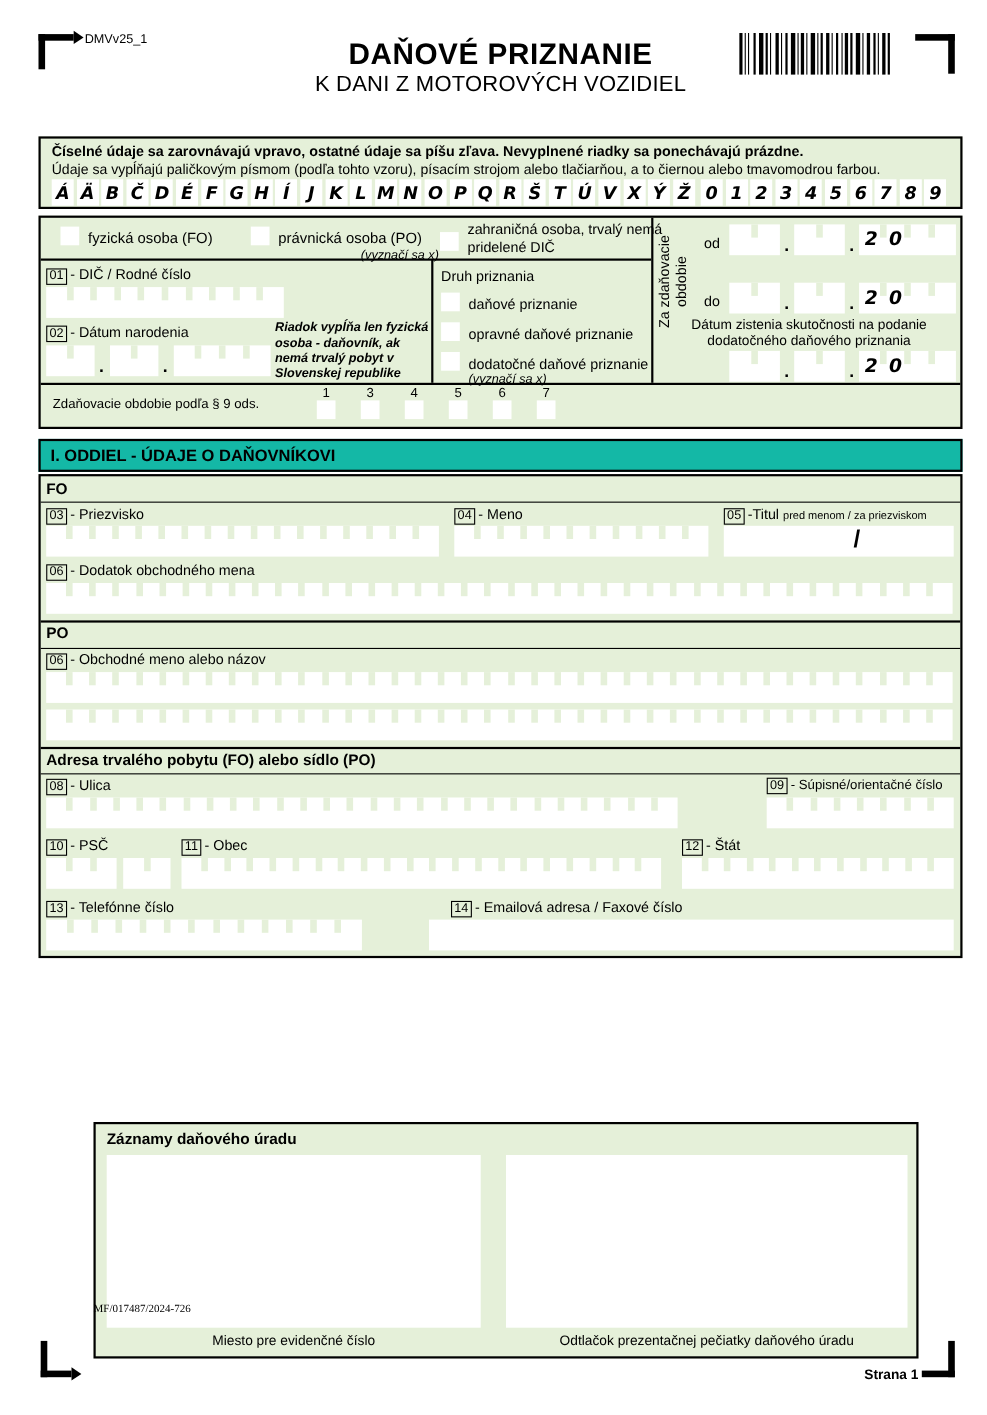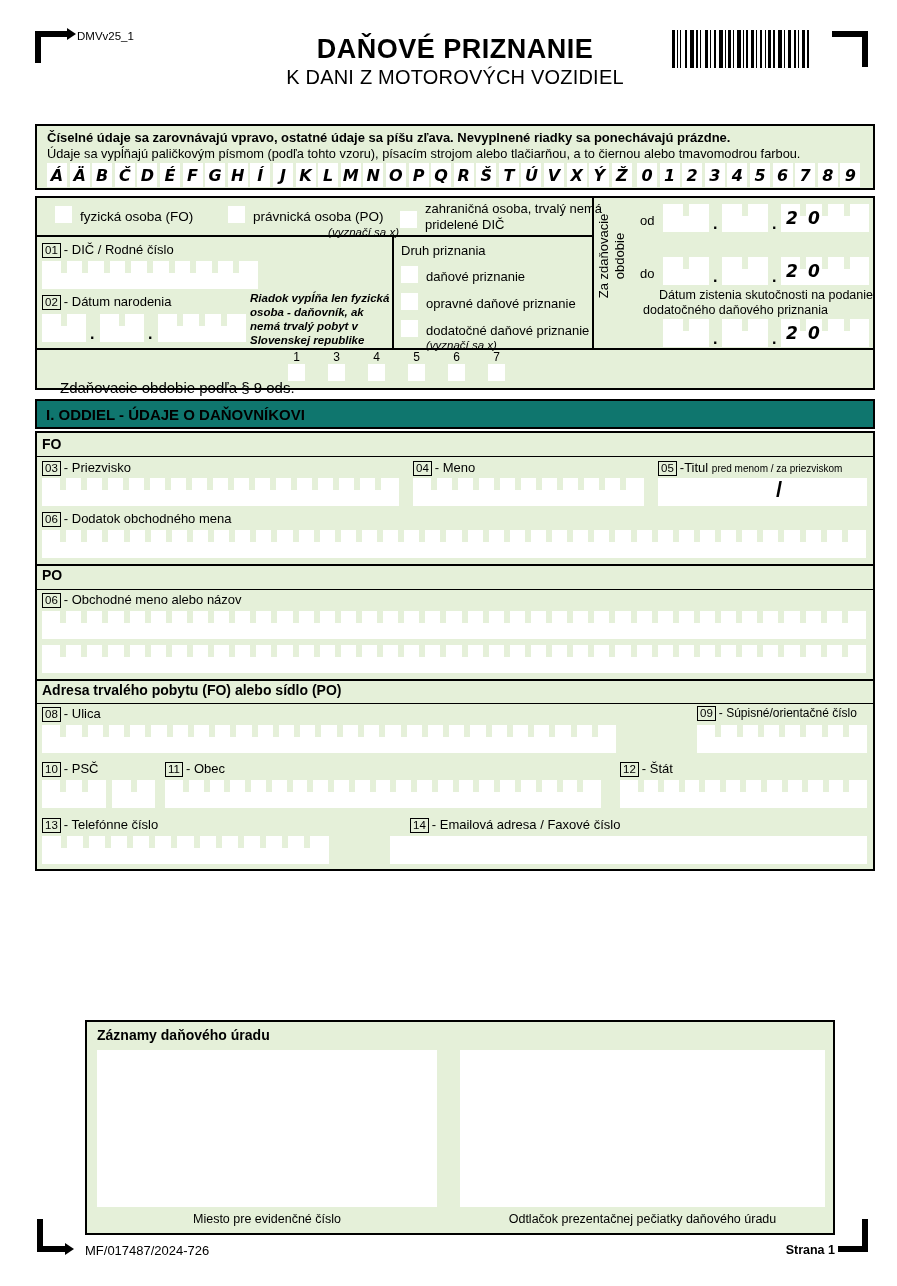--- a/index.html
+++ b/index.html
@@ -4,21 +4,21 @@
 <style>
   :root{
     --g:#e5f0d9;
     --bk:#000;
   }
   html,body{margin:0;padding:0;background:#fff;}
   body{font-family:"Liberation Sans", sans-serif; color:#000;}
   #page{position:relative;width:897px;height:1286px;background:#fff;overflow:hidden;}
   .abs{position:absolute;}
   .greenbox{background:var(--g);border:2px solid var(--bk);box-sizing:border-box;}
-  .whitebox{background:#0f766e;border:2px solid var(--bk);box-sizing:border-box;}
+  .whitebox{background:#14b8a6;border:2px solid var(--bk);box-sizing:border-box;}
   .hline{background:var(--bk);height:1px;}
   .vline{background:var(--bk);width:1px;}
   .lbl{font-size:13px;line-height:15px;white-space:nowrap;}
   .fnum{display:inline-block;border:1px solid var(--bk);padding:0 2px;font-size:11.5px;line-height:13px;margin-right:3px;background:transparent;}
   .cb{display:inline-block;width:17px;height:17px;background:#fff;}
   .comb{background:#fff;display:flex;height:28px;}
   .comb .cc{flex:1;position:relative;}
   .comb .cc + .cc::before{content:"";position:absolute;left:-3px;top:0;width:6px;height:12px;background:var(--g);}
   .comb .pf{display:flex;align-items:center;justify-content:center;font-weight:bold;font-style:italic;font-size:17px;font-family:"DejaVu Sans",sans-serif;}
   .dot{position:absolute;font-weight:bold;font-size:16px;}
@@ -227,40 +227,40 @@
       <span class="cc"></span>
       <span class="cc"></span>
     </div>
   <div class="dot" style="left:772px;top:268px;">.</div>
   <div class="abs comb" style="left:781px;top:257px;width:88px;">
     <span class="cc pf">2</span>
     <span class="cc pf">0</span>
     <span class="cc"></span>
     <span class="cc"></span>
   </div>
-  <div class="abs" style="left:598px;top:288px;width:275px;text-align:right;font-size:12.5px;">Dátum zistenia skutočnosti na podanie</div>
+  <div class="abs" style="left:598px;top:288px;width:275px;text-align:center;font-size:12.5px;">Dátum zistenia skutočnosti na podanie</div>
   <div class="abs" style="left:598px;top:303px;width:275px;text-align:center;font-size:12.5px;">dodatočného daňového priznania</div>
   <div class="abs comb" style="left:663px;top:319px;width:46px;">
       <span class="cc"></span>
       <span class="cc"></span>
     </div>
   <div class="dot" style="left:713px;top:330px;">.</div>
   <div class="abs comb" style="left:722px;top:319px;width:46px;">
       <span class="cc"></span>
       <span class="cc"></span>
     </div>
   <div class="dot" style="left:772px;top:330px;">.</div>
   <div class="abs comb" style="left:781px;top:319px;width:88px;">
     <span class="cc pf">2</span>
     <span class="cc pf">0</span>
     <span class="cc"></span>
     <span class="cc"></span>
   </div>
 
-  <div class="abs" style="left:60px;top:360px;font-size:15px;margin-top:19px;">Zdaňovacie obdobie podľa § 9 ods.</div>
+  <div class="abs" style="left:48px;top:360px;font-size:12px;">Zdaňovacie obdobie podľa § 9 ods.</div>
   <div class="abs" style="left:288px;top:350px;width:17px;text-align:center;font-size:12px;">1</div>
   <span class="abs cb" style="left:288px;top:364px;"></span>
   <div class="abs" style="left:328px;top:350px;width:17px;text-align:center;font-size:12px;">3</div>
   <span class="abs cb" style="left:328px;top:364px;"></span>
   <div class="abs" style="left:368px;top:350px;width:17px;text-align:center;font-size:12px;">4</div>
   <span class="abs cb" style="left:368px;top:364px;"></span>
   <div class="abs" style="left:408px;top:350px;width:17px;text-align:center;font-size:12px;">5</div>
   <span class="abs cb" style="left:408px;top:364px;"></span>
   <div class="abs" style="left:448px;top:350px;width:17px;text-align:center;font-size:12px;">6</div>
   <span class="abs cb" style="left:448px;top:364px;"></span>
@@ -593,16 +593,16 @@
   <div class="abs" style="left:390px;top:836px;width:477px;height:28px;background:#fff;"></div>
 
   <div class="abs greenbox" style="left:85px;top:1020px;width:750px;height:215px;">
     <div class="abs" style="left:10px;top:5px;font-size:14px;font-weight:bold;">Záznamy daňového úradu</div>
     <div class="abs" style="left:10px;top:28px;width:340px;height:157px;background:#fff;"></div>
     <div class="abs" style="left:373px;top:28px;width:365px;height:157px;background:#fff;"></div>
     <div class="abs" style="left:10px;top:190px;width:340px;text-align:center;font-size:12.5px;">Miesto pre evidenčné číslo</div>
     <div class="abs" style="left:373px;top:190px;width:365px;text-align:center;font-size:12.5px;">Odtlačok prezentačnej pečiatky daňového úradu</div>
   </div>
 
-  <div class="abs" style="left:85px;top:1243px;font-size:13px;">MF/017487/2024-726</div>
+  <div class="abs" style="left:85px;top:1185px;font-size:10px;font-family:Liberation Serif, serif;">MF/017487/2024-726</div>
   <div class="abs" style="left:635px;top:1243px;width:200px;text-align:right;font-size:12.5px;font-weight:bold;">Strana 1</div>
 
 </div>
 
 </body></html>

